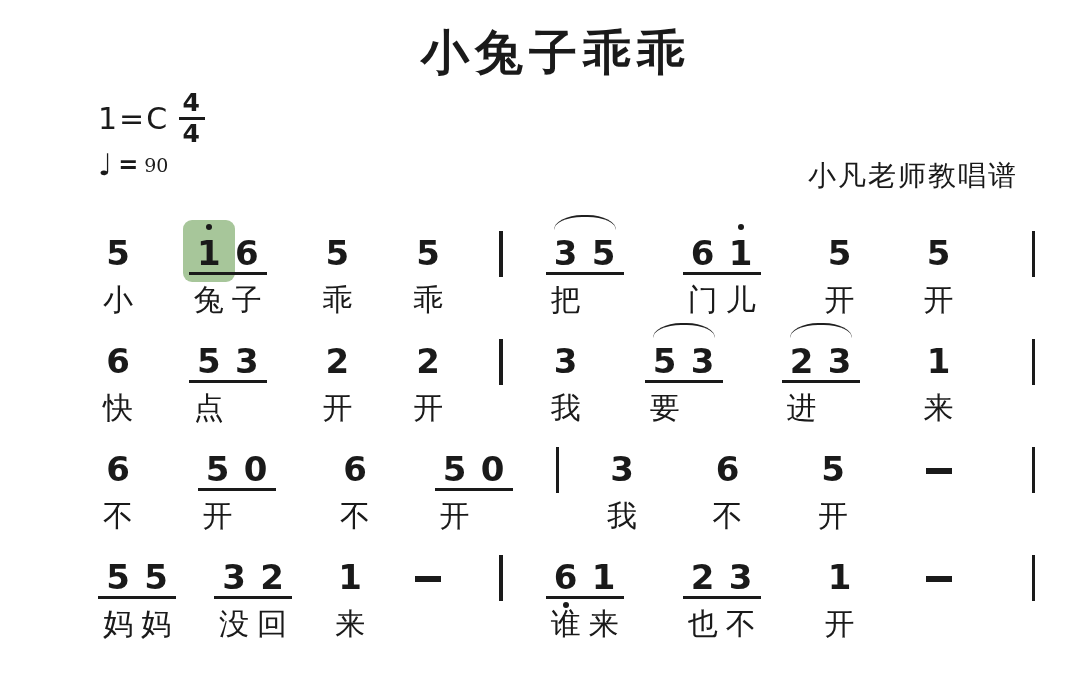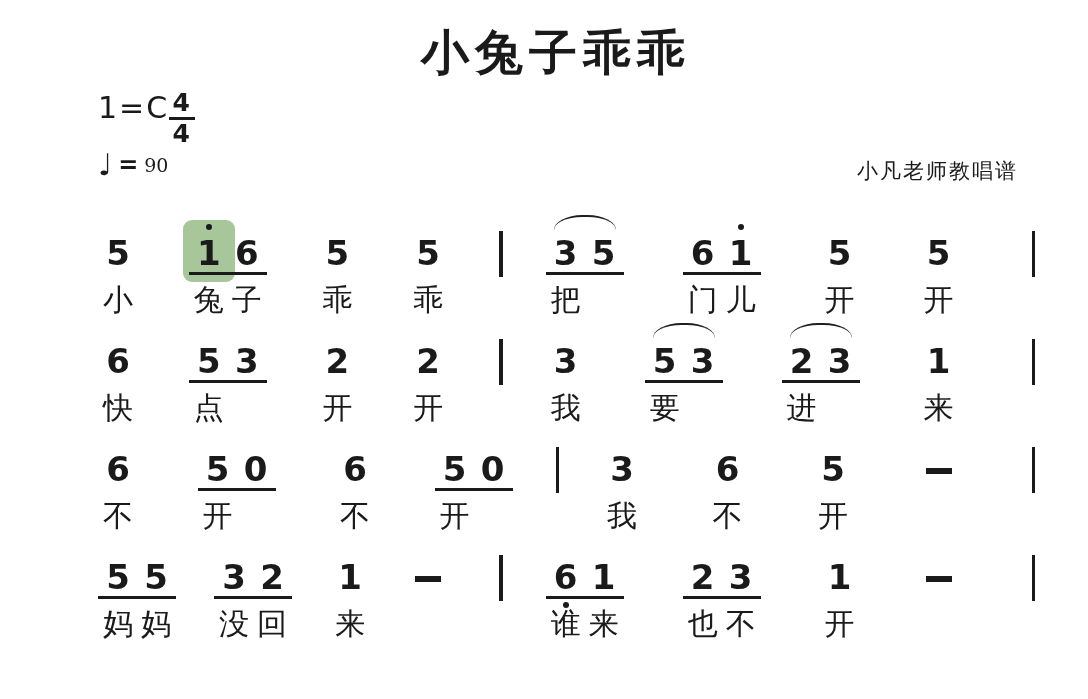--- a/index.html
+++ b/index.html
@@ -20,37 +20,37 @@
   .title{
     position:absolute;top:24px;left:0;width:100%;
     text-align:center;
     font-family:"DejaVu Serif",serif;
     font-weight:700;font-size:48px;line-height:56px;
     letter-spacing:6px;
     transform:translateX(12px);
   }
   .keyrow{
     position:absolute;left:98px;top:90px;
-    display:flex;
+    display:flex;align-items:center;gap:10px;
     font-size:30px;font-weight:500;letter-spacing:2px;
   }
   .frac{display:flex;flex-direction:column;align-items:center;}
   .frac .num,.frac .den{font-size:25px;font-weight:700;line-height:26px;}
   .frac .bar{width:26px;height:3px;background:var(--ink);margin:1px 0;}
   .temporow{
     position:absolute;left:98px;top:148px;
     display:flex;align-items:center;gap:6px;
   }
   .temporow .qnote{font-size:30px;line-height:34px;}
   .temporow .eq{font-size:24px;font-weight:600;}
   .temporow .bpm{font-family:"DejaVu Serif",serif;font-size:19px;}
   .credit{
     position:absolute;right:70px;top:157px;
     font-family:"DejaVu Serif",serif;
-    font-size:21px;letter-spacing:2px;
+    font-size:28px;letter-spacing:2px;
   }
   
   .score{
     position:absolute;left:95px;right:53px;top:222px;
   }
   .system{display:flex;align-items:flex-start;margin-bottom:12px;}
   .measure{display:flex;justify-content:space-between;align-items:flex-start;}
   .m1{width:43%;padding:0 52px 0 4px;}
   .m2{flex:1;padding:0 74px 0 44px;}
   .system:nth-child(3) .m1{width:49%;padding-right:44px;}

